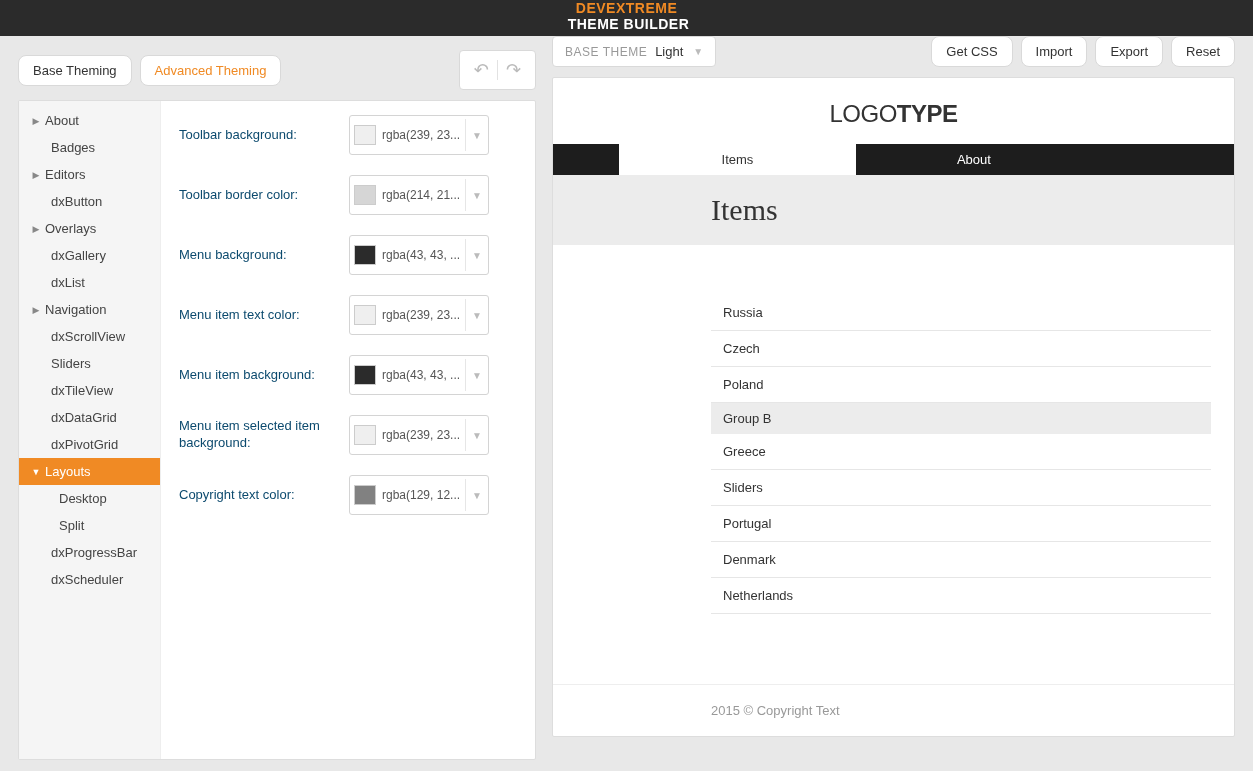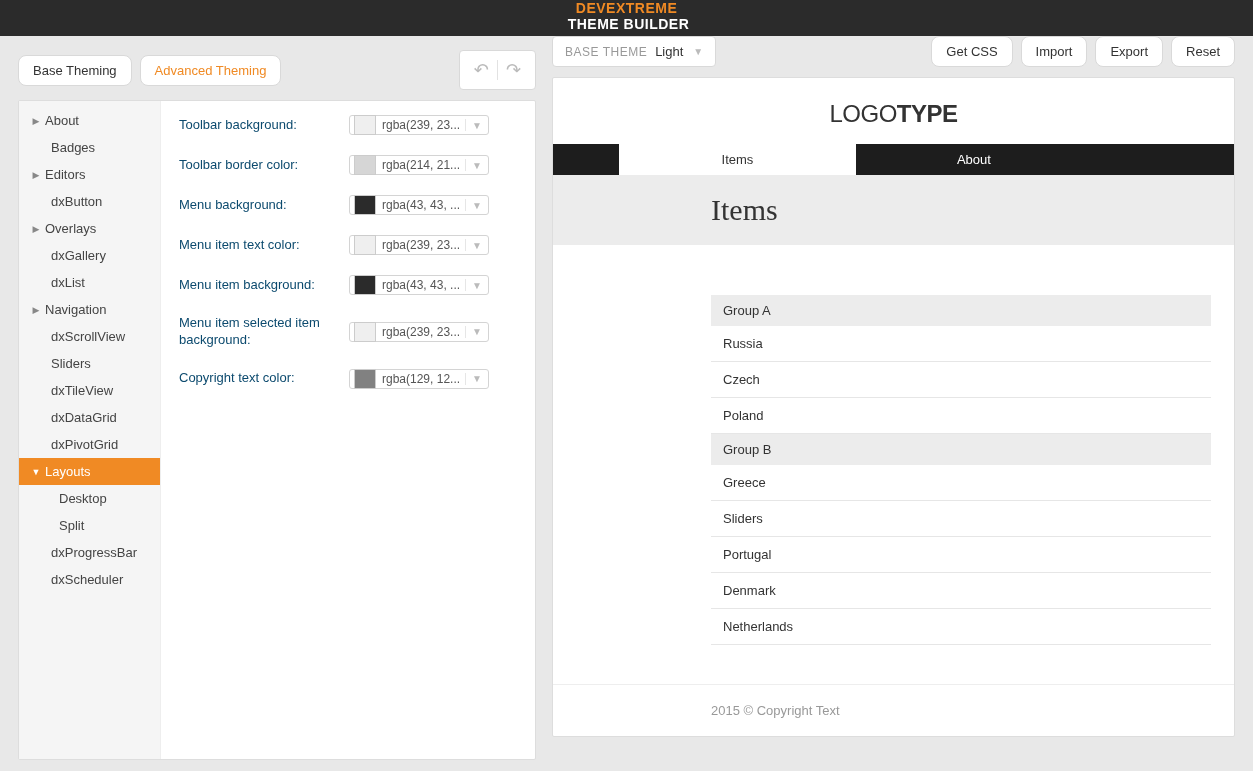--- a/index.html
+++ b/index.html
@@ -29,21 +29,21 @@
 .sidebar .item { display: flex; align-items: center; padding: 6px 10px 6px 12px; font-size: 13px; color: #444; cursor: pointer; }
 .sidebar .item .arr { width: 10px; font-size: 9px; color: #888; margin-right: 4px; display:inline-block; text-align:center; }
 .sidebar .item.child { padding-left: 32px; }
 .sidebar .item.subchild { padding-left: 40px; }
 .sidebar .item.selected { background: #f08a24; color: #fff; }
 .sidebar .item.selected .arr { color: #fff; }
 
 .props { flex: 1; padding: 14px 18px; }
 .prop-row { display: flex; align-items: center; margin-bottom: 20px; }
 .prop-label { width: 170px; color: #0c4a6e; font-size: 13px; line-height: 1.3; }
-.color-picker { width: 140px; height: 20px; border: 1px solid #d4d4d4; border-radius: 3px; display: flex; align-items: center; padding: 3px 6px 3px 4px; background: #fff; cursor:pointer; }
+.color-picker { width: 140px; height: 40px; border: 1px solid #d4d4d4; border-radius: 3px; display: flex; align-items: center; padding: 3px 6px 3px 4px; background: #fff; cursor:pointer; }
 .swatch { width: 22px; height: 20px; border: 1px solid #ccc; margin-right: 6px; }
 .color-text { flex: 1; font-size: 12px; color: #555; white-space: nowrap; overflow: hidden; text-overflow: ellipsis; }
 .cp-caret { color:#bbb; font-size:10px; padding-left:6px; border-left:1px solid #e6e6e6; margin-left:4px; height:100%; display:flex; align-items:center; }
 
 .preview-wrap { flex:1; display:flex; flex-direction:column; }
 .logo-row { text-align:center; padding: 22px 0 16px; }
 .logo1 { font-size: 24px; font-weight: 400; color:#333; letter-spacing:-.5px; }
 .logo2 { font-size: 24px; font-weight: 800; color:#333; letter-spacing:-.5px; }
 
 .tabs { display:flex; }
@@ -229,21 +229,20 @@
             <div class="tab" style="flex:.28;"></div>
             <div class="tab active">Items</div>
             <div class="tab">About</div>
             <div class="tab" style="flex:.6;"></div>
           </div>
           <div class="page-title-bar">
             <h1>Items</h1>
           </div>
 
           <div class="list">
-            <div class="grp-header">Group A</div>
             <div class="list-item">Russia</div>
             <div class="list-item">Czech</div>
             <div class="list-item">Poland</div>
             <div class="grp-header">Group B</div>
             <div class="list-item">Greece</div>
             <div class="list-item">Sliders</div>
             <div class="list-item">Portugal</div>
             <div class="list-item">Denmark</div>
             <div class="list-item">Netherlands</div>
           </div>

